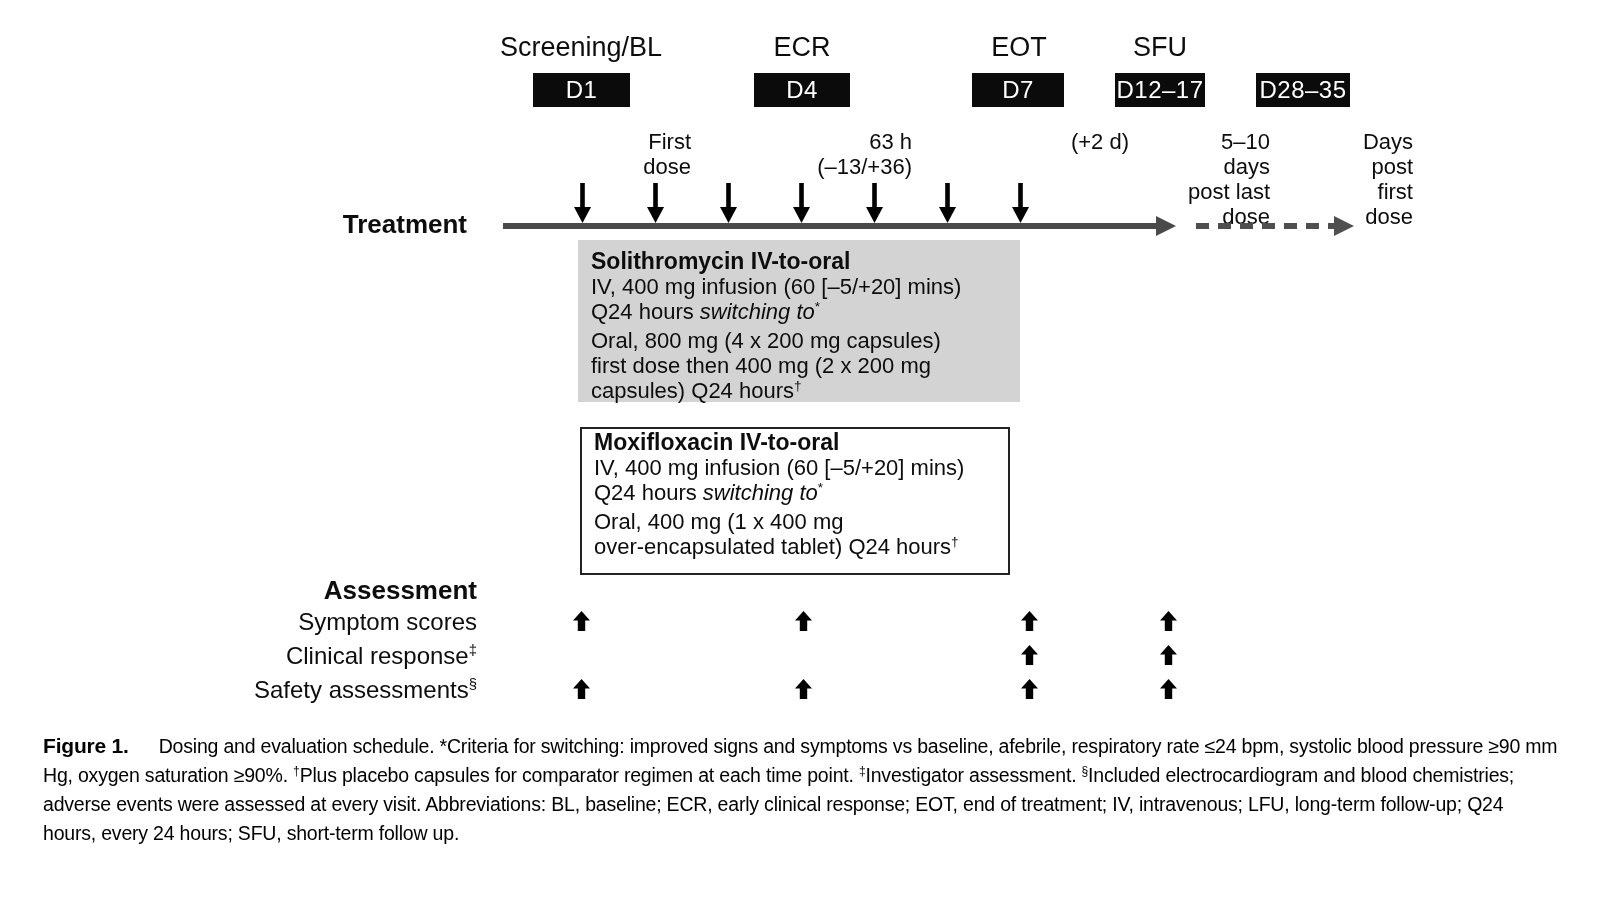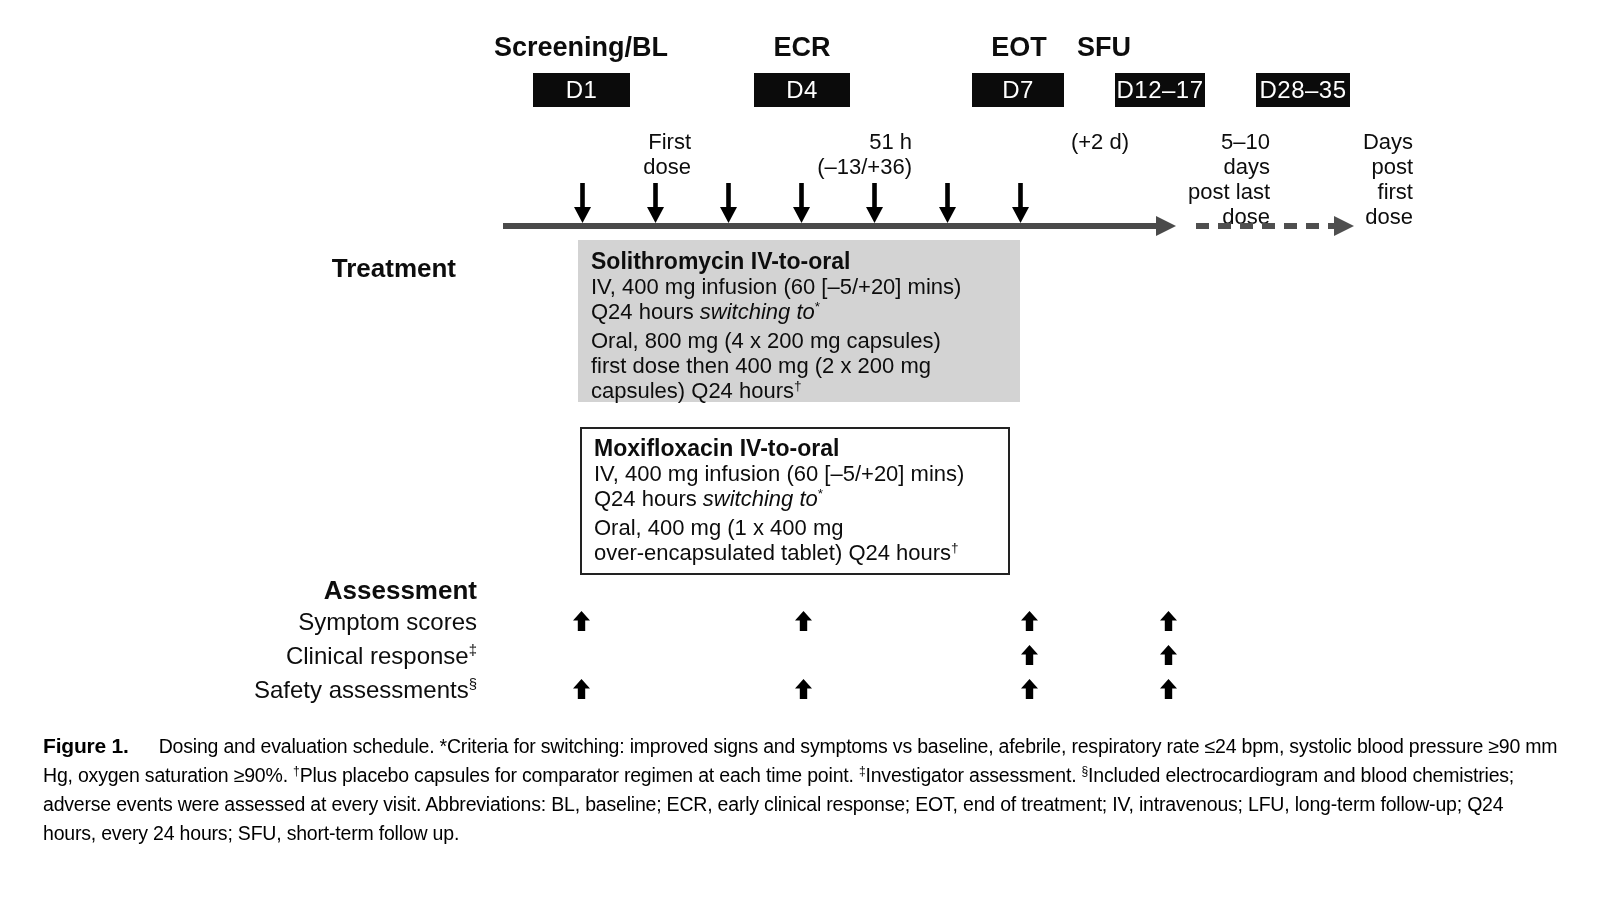--- a/index.html
+++ b/index.html
@@ -2,44 +2,44 @@
 <html><head>
 <meta charset="utf-8">
 <style>
   html,body{margin:0;padding:0;background:#ffffff;}
   .fig{position:relative;width:1600px;height:900px;background:#ffffff;
        font-family:"Liberation Sans", sans-serif;color:#0d0d0d;overflow:hidden;}
 
   
   .rlabel{position:absolute;font-weight:bold;font-size:26px;line-height:26px;text-align:right;width:230px;}
   #timeline-label{left:248px;top:77px;}
-  #treatment-label{left:226px;top:211px;margin-top:44px;}
+  #treatment-label{left:237px;top:211px;}
   #assessment-label{left:247px;top:577px;}
 
   
-  .phase{position:absolute;top:33px;width:240px;text-align:center;font-weight:bold;font-size:27px;line-height:28px;}
+  .phase{position:absolute;top:33px;width:240px;text-align:center;font-weight:normal;font-size:27px;line-height:28px;}
   .daybox{position:absolute;top:73px;height:34px;background:#0b0b0b;color:#ffffff;
           text-align:center;font-size:24px;line-height:34px;letter-spacing:.5px;}
   .note{position:absolute;top:129px;width:220px;text-align:right;font-size:22px;line-height:25px;white-space:pre-line;}
 
   
   .tline{position:absolute;left:503px;top:223px;width:655px;height:6px;background:#4a4a4a;}
   .tline-head{position:absolute;left:1156px;top:216px;width:0;height:0;
               border-left:20px solid #4a4a4a;border-top:10px solid transparent;border-bottom:10px solid transparent;}
   .tdash{position:absolute;left:1196px;top:223px;width:140px;height:6px;
          background:repeating-linear-gradient(90deg,#4f4f4f 0 13px,transparent 13px 22px);}
   .tdash-head{position:absolute;left:1334px;top:216px;width:0;height:0;
               border-left:20px solid #4f4f4f;border-top:10px solid transparent;border-bottom:10px solid transparent;}
   .dose-arrow{position:absolute;top:183px;width:17px;height:40px;}
   .dose-arrow svg{display:block;}
 
   
   .arm{position:absolute;box-sizing:border-box;font-size:22px;line-height:25px;}
   .arm-soli{left:578px;top:240px;width:442px;height:162px;background:#d3d3d3;padding:8px 8px 0 13px;}
-  .arm-moxi{left:580px;top:427px;width:430px;height:148px;background:#ffffff;border:2px solid #222222;padding:6px 8px 0 12px;}
+  .arm-moxi{left:580px;top:427px;width:430px;height:148px;background:#ffffff;border:2px solid #222222;padding:0 8px 0 12px;}
   .arm-title{font-weight:bold;font-size:23px;line-height:26px;margin:0;}
   .arm-p{margin:0;}
   .arm-p + .arm-p{margin-top:4px;}
   .pre{white-space:pre-line;}
   .arm em{font-style:italic;}
   sup{font-size:62%;vertical-align:super;line-height:0;}
 
   
   .arow{position:absolute;width:300px;left:177px;text-align:right;font-size:24px;line-height:26px;}
   .mark{position:absolute;width:17px;height:20px;}
@@ -54,31 +54,31 @@
 <body>
 
 <div class="fig">
 
   <div class="rlabel" id="treatment-label">Treatment</div>
   <div class="rlabel" id="assessment-label">Assessment</div>
 
   <div class="phase" style="left:461px">Screening/BL</div>
   <div class="phase" style="left:682px">ECR</div>
   <div class="phase" style="left:899px">EOT</div>
-  <div class="phase" style="left:984px">SFU</div>
+  <div class="phase" style="left:1040px">SFU</div>
 
   <div class="daybox" style="left:533px;width:97px">D1</div>
   <div class="daybox" style="left:754px;width:96px">D4</div>
   <div class="daybox" style="left:972px;width:92px">D7</div>
   <div class="daybox" style="left:1115px;width:90px">D12–17</div>
   <div class="daybox" style="left:1256px;width:94px">D28–35</div>
 
   <div class="note" style="left:471px">First
 dose</div>
-  <div class="note" style="left:692px">51 h
+  <div class="note" style="left:692px">63 h
 (–13/+36)</div>
   <div class="note" style="left:909px">(+2 d)</div>
   <div class="note" style="left:1050px">5–10
 days
 post last
 dose</div>
   <div class="note" style="left:1193px">Days
 post
 first
 dose</div>

